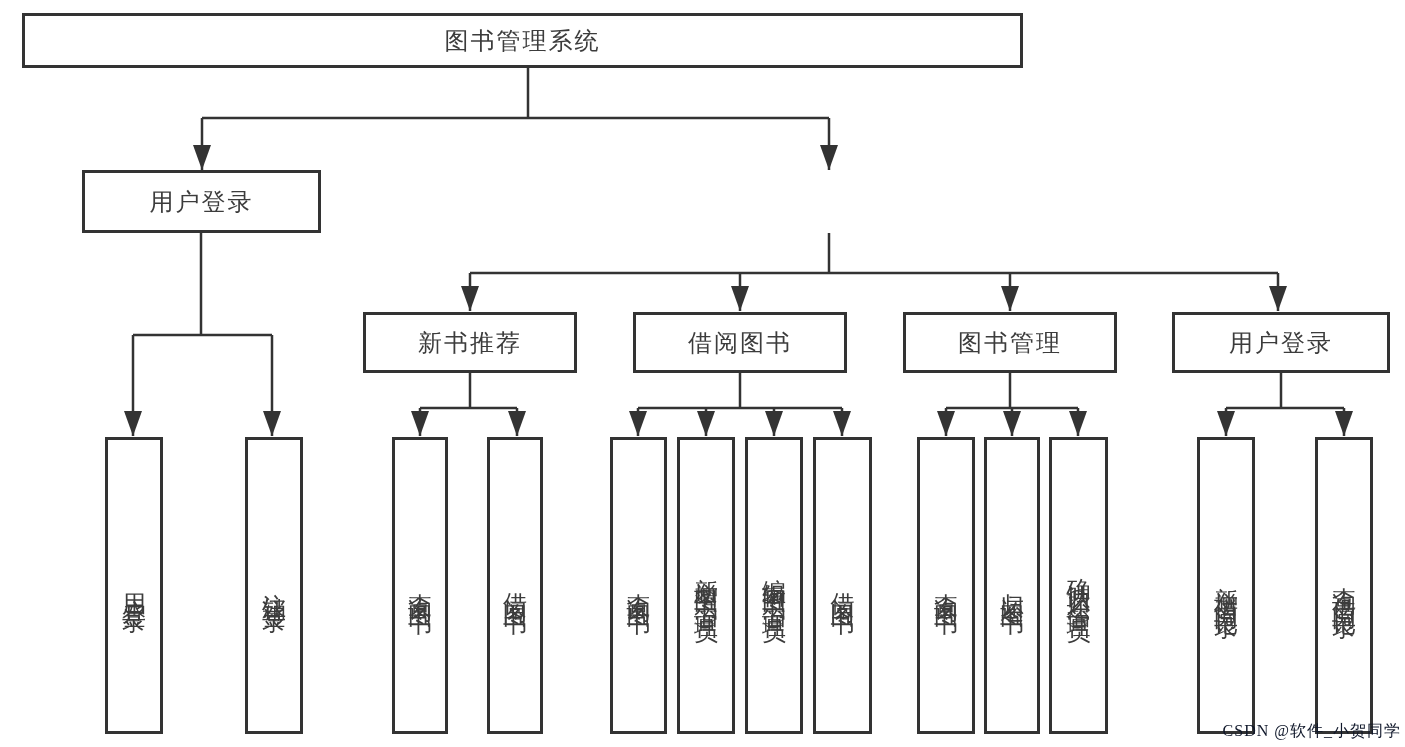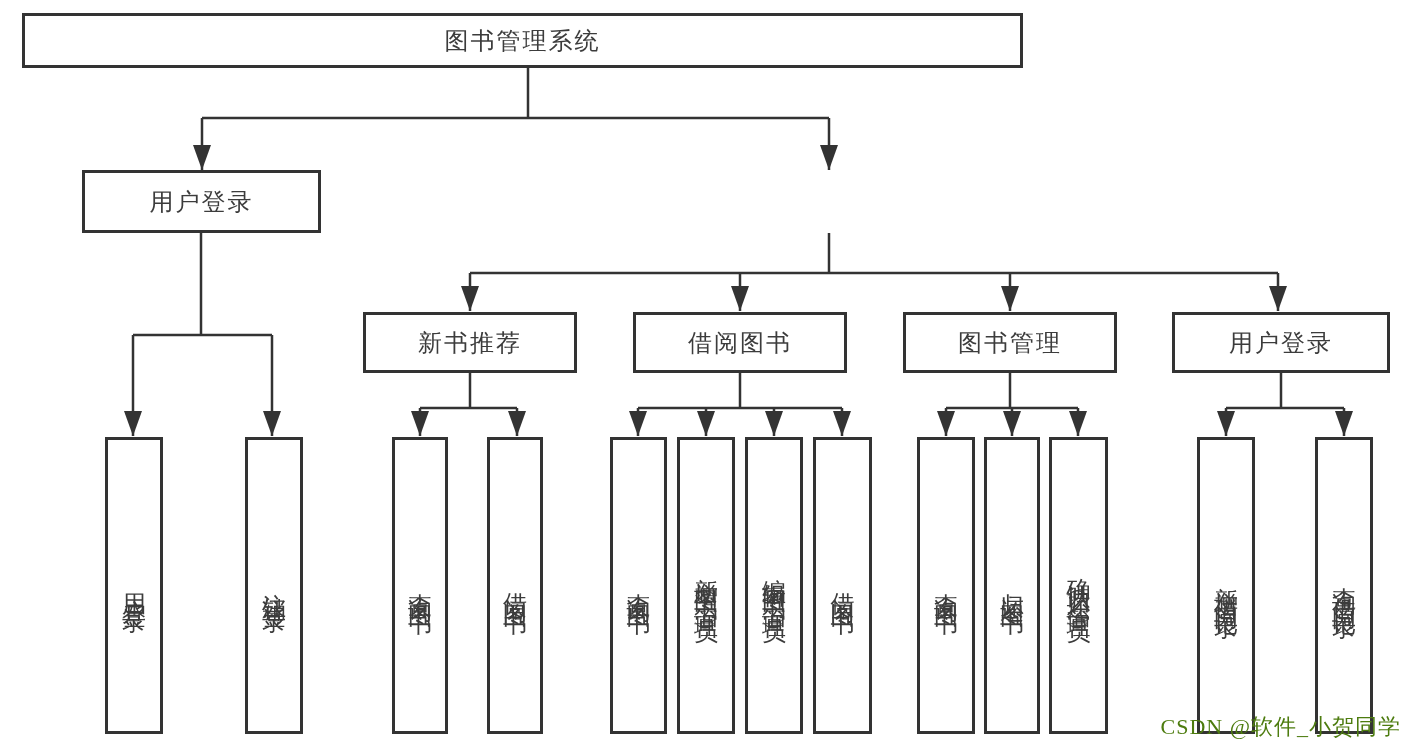--- a/index.html
+++ b/index.html
@@ -31,23 +31,23 @@
     text-orientation:mixed;
     font-size:24px;
     letter-spacing:6px;
     line-height:1;
     white-space:nowrap;
   }
   .watermark{
     position:absolute;
     right:4px;
     bottom:5px;
-    font-size:22px;
+    font-size:16px;
     letter-spacing:1px;
-    color:#4d7c0f;
+    color:#0f172a;
     white-space:nowrap;
   }
 </style>
 </head>
 <body>
 
 <div class="stage">
 
   <svg class="wires" width="1405" height="747" viewBox="0 0 1405 747">
     <defs>

